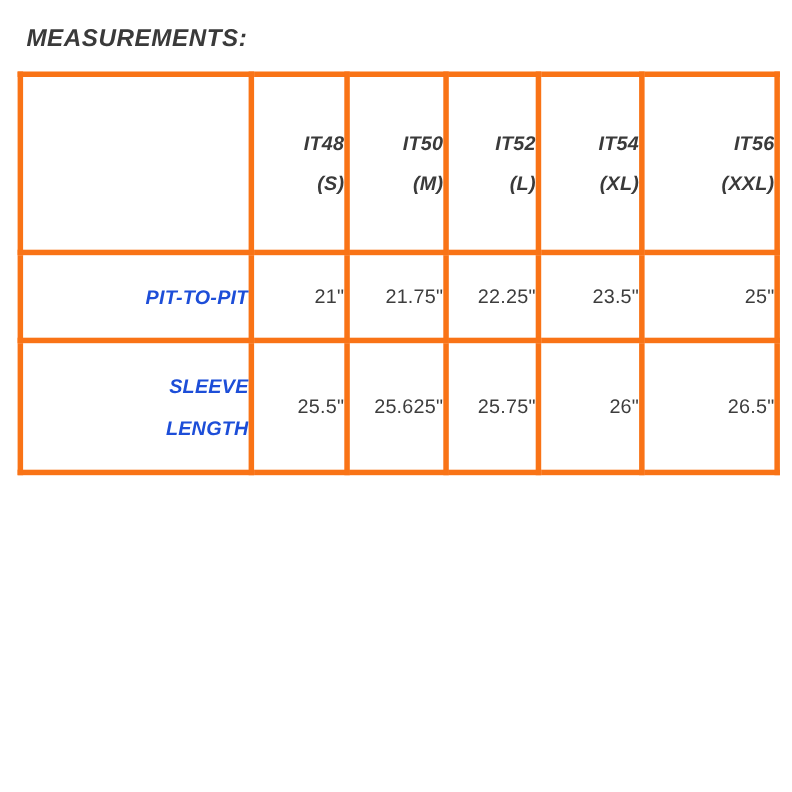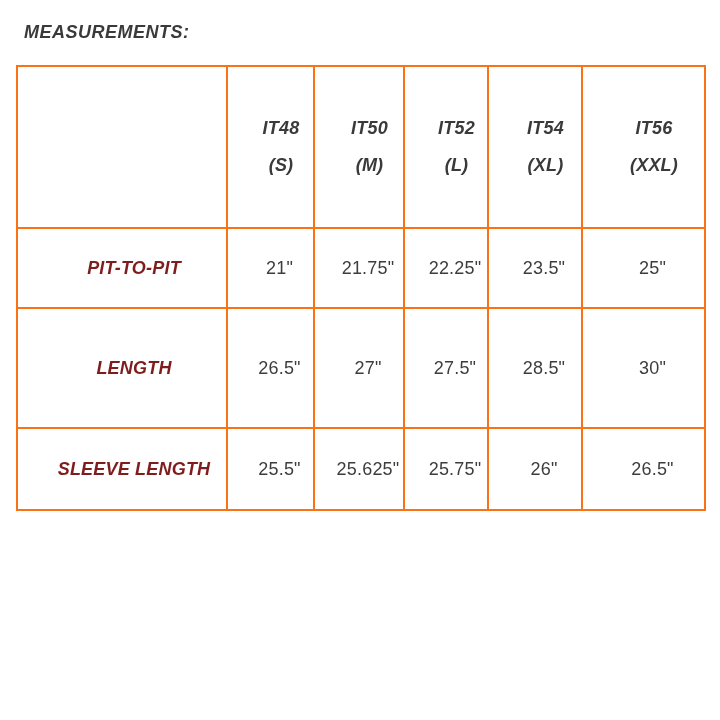--- a/index.html
+++ b/index.html
@@ -9,39 +9,39 @@
     background: #ffffff;
     font-family: "Liberation Sans", sans-serif;
     color: #3a3a3a;
     position: relative;
     overflow: hidden;
   }
   .page-title {
     position: absolute;
     left: 24px;
     top: 22px;
-    font-size: 18px;
+    font-size: 22px;
     font-weight: bold;
     font-style: italic;
     letter-spacing: 0.5px;
     color: #3a3a3a;
   }
   table.size-chart {
     position: absolute;
     left: 16px;
     top: 65px;
     width: 688px;
     border-collapse: collapse;
     table-layout: fixed;
     background: #ffffff;
   }
   .size-chart td, .size-chart th {
-    border: 2px solid #f97316;
+    border: 5px solid #f97316;
     vertical-align: middle;
-    text-align: center;
+    text-align: right;
     font-size: 18px;
     overflow: hidden;
   }
   
   .size-chart thead th { height: 162px; padding-left: 21px; }
   .col-head {
     font-style: italic;
     font-weight: bold;
     color: #3a3a3a;
     line-height: 37px;
@@ -49,21 +49,21 @@
   }
   
   .size-chart tbody td { height: 80px; }
   .size-chart tbody tr:nth-child(2) td { height: 120px; }
   .size-chart tbody tr:nth-child(3) td { height: 82px; }
   .size-chart tbody tr:nth-child(4) td { height: 81px; }
   .label-cell { padding-left: 24px; }
   .row-label {
     font-style: italic;
     font-weight: bold;
-    color: #7f1d1d;
+    color: #1d4ed8;
     letter-spacing: 0.2px;
     line-height: 38px;
     display: inline-block;
   }
   .size-chart tbody tr:nth-child(2) .row-label { max-width: 112px; }
   .value-cell { padding-left: 18px; }
   .cell-value {
     font-weight: normal;
     font-style: normal;
     color: #3d3d3d;
@@ -112,28 +112,20 @@
   <tbody>
     <tr>
       <td class="label-cell"><span class="row-label">PIT-TO-PIT</span></td>
       <td class="value-cell"><span class="cell-value">21"</span></td>
       <td class="value-cell"><span class="cell-value">21.75"</span></td>
       <td class="value-cell"><span class="cell-value">22.25"</span></td>
       <td class="value-cell"><span class="cell-value">23.5"</span></td>
       <td class="value-cell"><span class="cell-value">25"</span></td>
     </tr>
     <tr>
-      <td class="label-cell"><span class="row-label">LENGTH</span></td>
-      <td class="value-cell"><span class="cell-value">26.5"</span></td>
-      <td class="value-cell"><span class="cell-value">27"</span></td>
-      <td class="value-cell"><span class="cell-value">27.5"</span></td>
-      <td class="value-cell"><span class="cell-value">28.5"</span></td>
-      <td class="value-cell"><span class="cell-value">30"</span></td>
-    </tr>
-    <tr>
       <td class="label-cell"><span class="row-label">SLEEVE LENGTH</span></td>
       <td class="value-cell"><span class="cell-value">25.5"</span></td>
       <td class="value-cell"><span class="cell-value">25.625"</span></td>
       <td class="value-cell"><span class="cell-value">25.75"</span></td>
       <td class="value-cell"><span class="cell-value">26"</span></td>
       <td class="value-cell"><span class="cell-value">26.5"</span></td>
     </tr>
   </tbody>
 </table>
 

